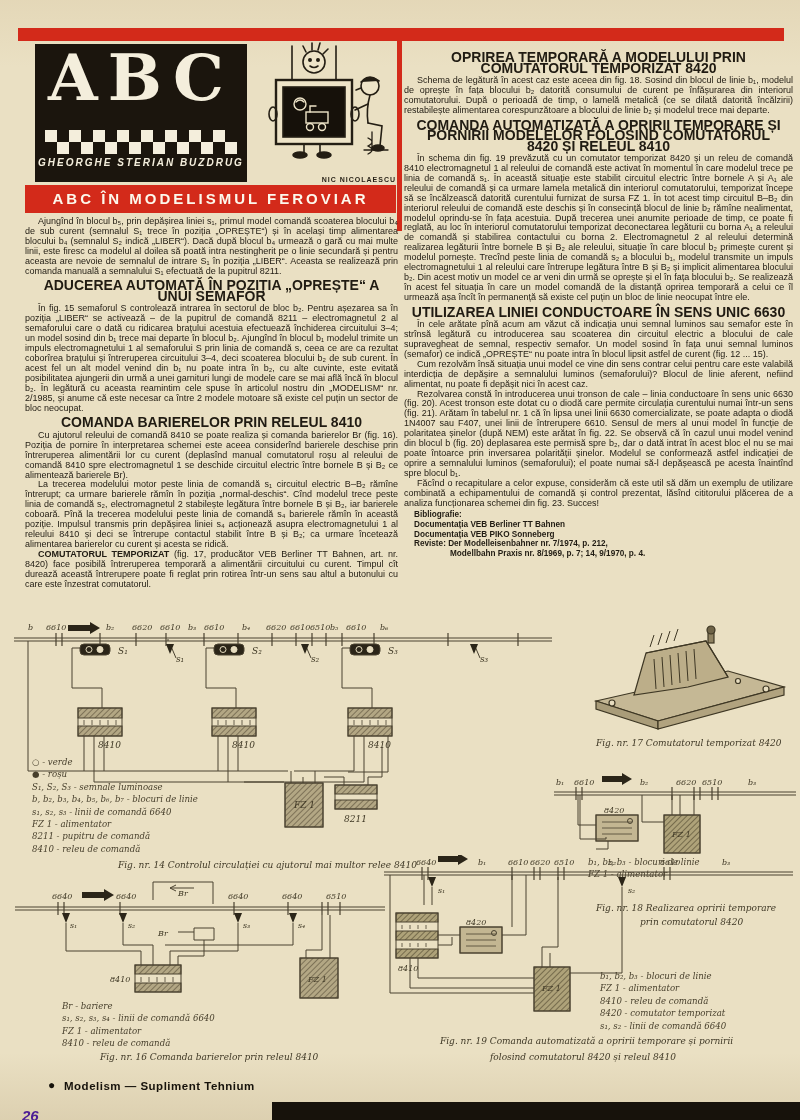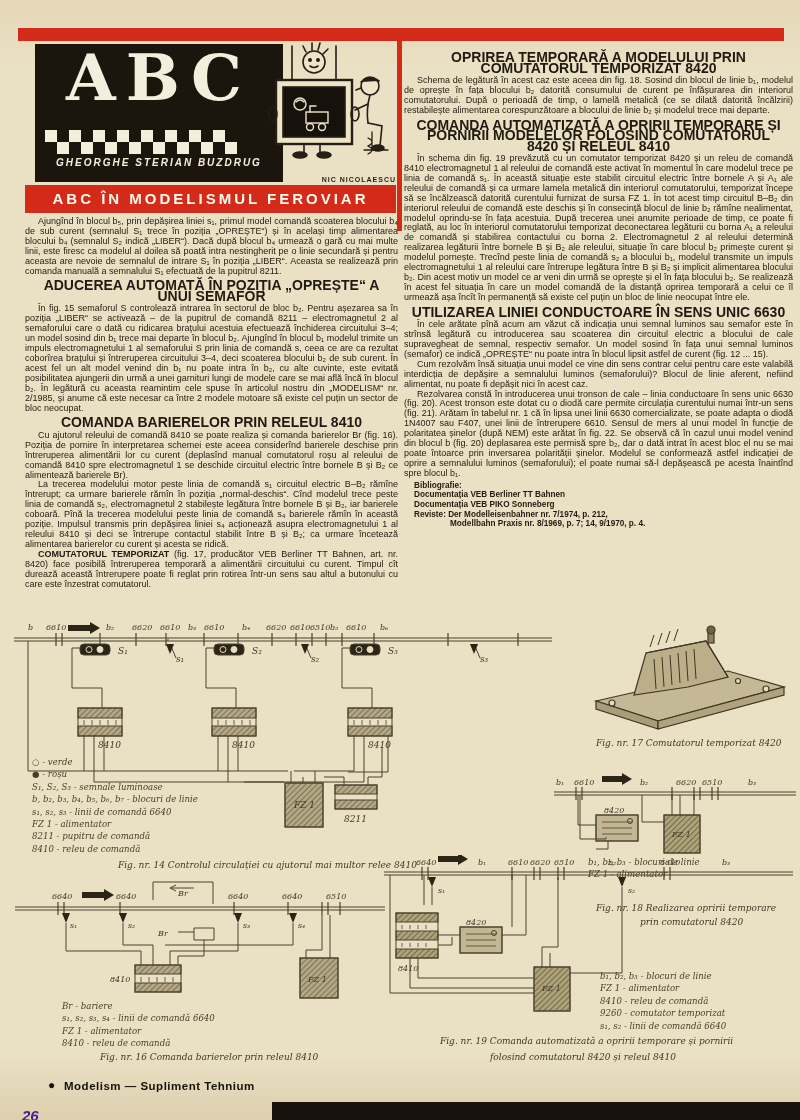--- a/index.html
+++ b/index.html
@@ -2,21 +2,21 @@
 <html><head>
 <meta charset="utf-8">
 <style>
   html,body{margin:0;padding:0;background:#cfc6a8;}
   .page{position:relative;width:800px;height:1120px;background:#eae0c3;
         font-family:"Liberation Sans","DejaVu Sans",sans-serif;color:#201b12;overflow:hidden;}
   .page::before{content:"";position:absolute;inset:0;
         background:linear-gradient(180deg,rgba(210,190,150,.25),rgba(0,0,0,0) 6%,rgba(0,0,0,0) 94%,rgba(180,160,120,.25));
         pointer-events:none;}
   .redbar{position:absolute;background:#d32a1a;}
-  .black-box{position:absolute;left:35px;top:44px;width:212px;height:138px;background:#1b150d;padding-left:36px;}
+  .black-box{position:absolute;left:35px;top:44px;width:212px;height:138px;background:#1b150d;}
   .logo-abc{position:absolute;left:0;top:-4px;width:100%;text-align:center;
         font-family:"DejaVu Serif","Liberation Serif",serif;font-weight:bold;font-size:64px;
         letter-spacing:10px;color:#f4eedc;}
   .logo-author{position:absolute;left:0;top:113px;width:100%;text-align:center;
         font-style:italic;font-weight:bold;font-size:10px;letter-spacing:2px;color:#f4eedc;}
   .cartoon{position:absolute;left:248px;top:42px;width:145px;height:134px;}
   .credit{position:absolute;left:300px;top:176px;width:96px;font-size:7px;font-weight:bold;
         letter-spacing:1px;color:#241e14;text-align:right;}
   .banner{position:absolute;left:25px;top:185px;width:371px;height:28px;background:#d32a1a;
         color:#fdf8ec;font-weight:bold;font-size:15px;letter-spacing:3px;text-align:center;
@@ -126,20 +126,21 @@
 
   <div class="col right-col">
     <div class="sec-head">OPRIREA TEMPORARĂ A MODELULUI PRIN COMUTATORUL TEMPORIZAT 8420</div>
     <p>Schema de legătură în acest caz este aceea din fig. 18. Sosind din blocul de linie b₁, modelul de oprește în fața blocului b₂ datorită consumului de curent pe înfășurarea din interiorul comutatorului. După o perioadă de timp, o lamelă metalică (ce se dilată datorită încălzirii) restabilește alimentarea corespunzătoare a blocului de linie b₂ și modelul trece mai departe.</p>
     <div class="sec-head">COMANDA AUTOMATIZATĂ A OPRIRII TEMPORARE ȘI PORNIRII MODELELOR FOLOSIND COMUTATORUL 8420 ȘI RELEUL 8410</div>
     <p>În schema din fig. 19 prevăzută cu un comutator temporizat 8420 și un releu de comandă 8410 electromagnetul 1 al releului de comandă este activat în momentul în care modelul trece pe linia de comandă s₁. În această situație este stabilit circuitul electric între bornele A și A₁ ale releului de comandă și ca urmare lamela metalică din interiorul comutatorului, temporizat începe să se încălzească datorită curentului furnizat de sursa FZ 1. În tot acest timp circuitul B–B₂ din interiorul releului de comandă este deschis și în consecință blocul de linie b₂ rămîne nealimentat, modelul oprindu-se în fața acestuia. După trecerea unei anumite perioade de timp, ce poate fi reglată, au loc în interiorul comutatorului temporizat deconectarea legăturii cu borna A₁ a releului de comandă și stabilirea contactului cu borna 2. Electromagnetul 2 al releului determină realizarea legăturii între bornele B și B₂ ale releului, situație în care blocul b₂ primește curent și modelul pornește. Trecînd peste linia de comandă s₂ a blocului b₁, modelul transmite un impuls electromagnetului 1 al releului care întrerupe legătura între B și B₂ și implicit alimentarea blocului b₂. Din acest motiv un model ce ar veni din urmă se oprește și el în fața blocului b₂. Se realizează în acest fel situația în care un model comandă de la distanță oprirea temporară a celui ce îl urmează așa încît în permanență să existe cel puțin un bloc de linie neocupat între ele.</p>
     <div class="sec-head">UTILIZAREA LINIEI CONDUCTOARE ÎN SENS UNIC 6630</div>
     <p>În cele arătate pînă acum am văzut că indicația unui semnal luminos sau semafor este în strînsă legătură cu introducerea sau scoaterea din circuitul electric a blocului de cale supravegheat de semnal, respectiv semafor. Un model sosind în fața unui semnal luminos (semafor) ce indică „OPREȘTE“ nu poate intra în blocul lipsit astfel de curent (fig. 12 ... 15).</p>
     <p>Cum rezolvăm însă situația unui model ce vine din sens contrar celui pentru care este valabilă interdicția de depășire a semnalului luminos (semaforului)? Blocul de linie aferent, nefiind alimentat, nu poate fi depășit nici în acest caz.</p>
     <p>Rezolvarea constă în introducerea unui tronson de cale – linia conductoare în sens unic 6630 (fig. 20). Acest tronson este dotat cu o diodă care permite circulația curentului numai într-un sens (fig. 21). Arătam în tabelul nr. 1 că în lipsa unei linii 6630 comercializate, se poate adapta o diodă 1N4007 sau F407, unei linii de întrerupere 6610. Sensul de mers al unui model în funcție de polaritatea șinelor (după NEM) este arătat în fig. 22. Se observă că în cazul unui model venind din blocul b (fig. 20) deplasarea este permisă spre b₂, dar o dată intrat în acest bloc el nu se mai poate întoarce prin inversarea polarității șinelor. Modelul se conformează astfel indicației de oprire a semnalului luminos (semaforului); el poate numai să-l depășească pe acesta înaintînd spre blocul b₁.</p>
+    <p>Făcînd o recapitulare a celor expuse, considerăm că este util să dăm un exemplu de utilizare combinată a echipamentului de comandă și control prezentat, lăsînd cititorului plăcerea de a analiza funcționarea schemei din fig. 23. Succes!</p>
     <div class="biblio">
       <div class="ind1">Bibliografie:</div>
       <div class="ind1">Documentația VEB Berliner TT Bahnen</div>
       <div class="ind1">Documentația VEB PIKO Sonneberg</div>
       <div class="ind1">Reviste:  Der Modelleisenbahner nr. 7/1974, p. 212,</div>
       <div class="ind2">Modellbahn Praxis nr. 8/1969, p. 7; 14, 9/1970, p. 4.</div>
     </div>
   </div>
 
   <svg style="position:absolute;left:8px;top:612px;" width="550" height="245" viewBox="0 0 550 245">
@@ -392,21 +393,21 @@
       <text x="246" y="38">s₂</text>
       <text x="16" y="116">8410</text>
       <text x="84" y="70">8420</text>
       <text x="160" y="136">FZ 1</text>
     </g>
   </svg>
   <div class="hw" style="left:600px;top:970px;width:195px;">
     <div>b₁, b₂, b₃ - blocuri de linie</div>
     <div>FZ 1 - alimentator</div>
     <div>8410 - releu de comandă</div>
-    <div>9260 - comutator temporizat</div>
+    <div>8420 - comutator temporizat</div>
     <div>s₁, s₂ - linii de comandă 6640</div>
   </div>
   <div class="cap" style="left:440px;top:1036px;">Fig. nr. 19  Comanda automatizată a opririi temporare și pornirii</div>
   <div class="cap" style="left:490px;top:1052px;">folosind comutatorul 8420 și releul 8410</div>
 
   <div class="footer-num">26</div>
   <div class="footer-dot">●</div>
   <div class="footer-title">Modelism  —  Supliment  Tehnium</div>
   <div class="blackbar"></div>
 

